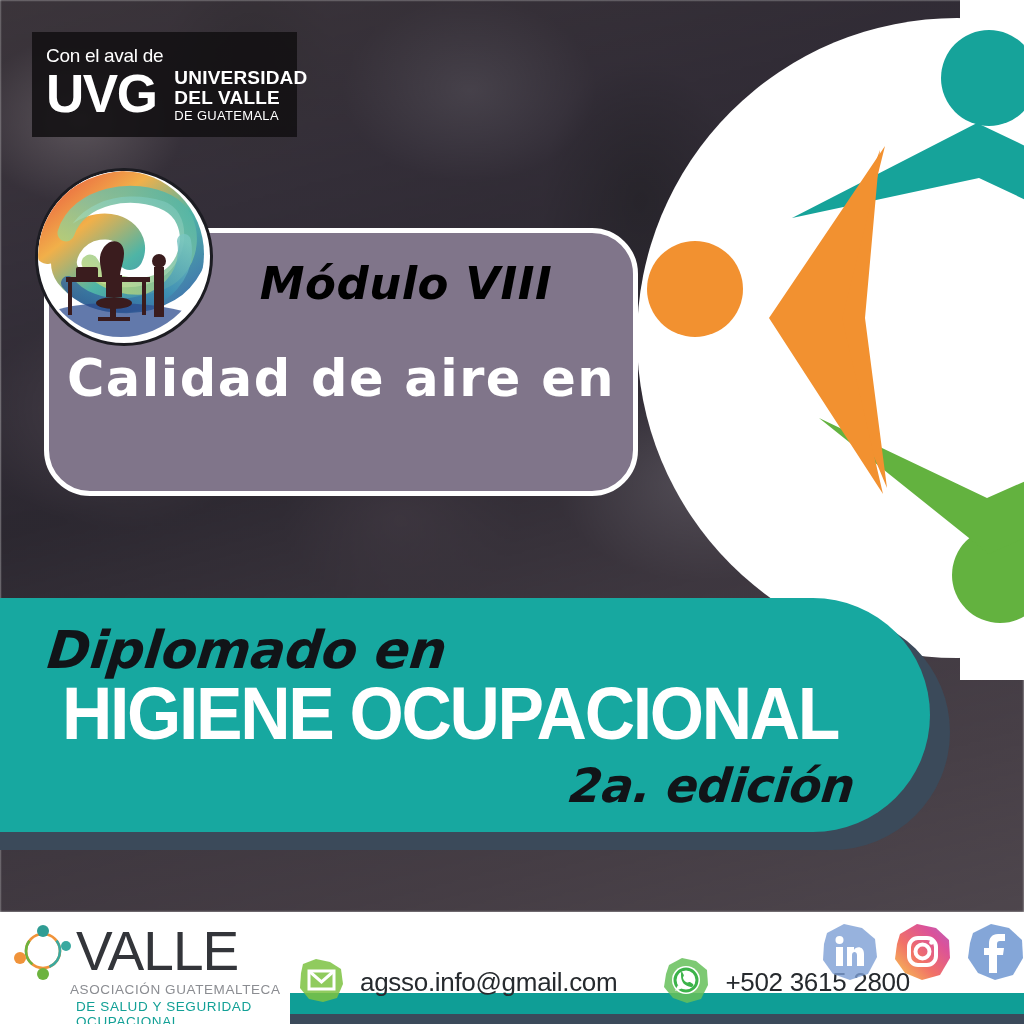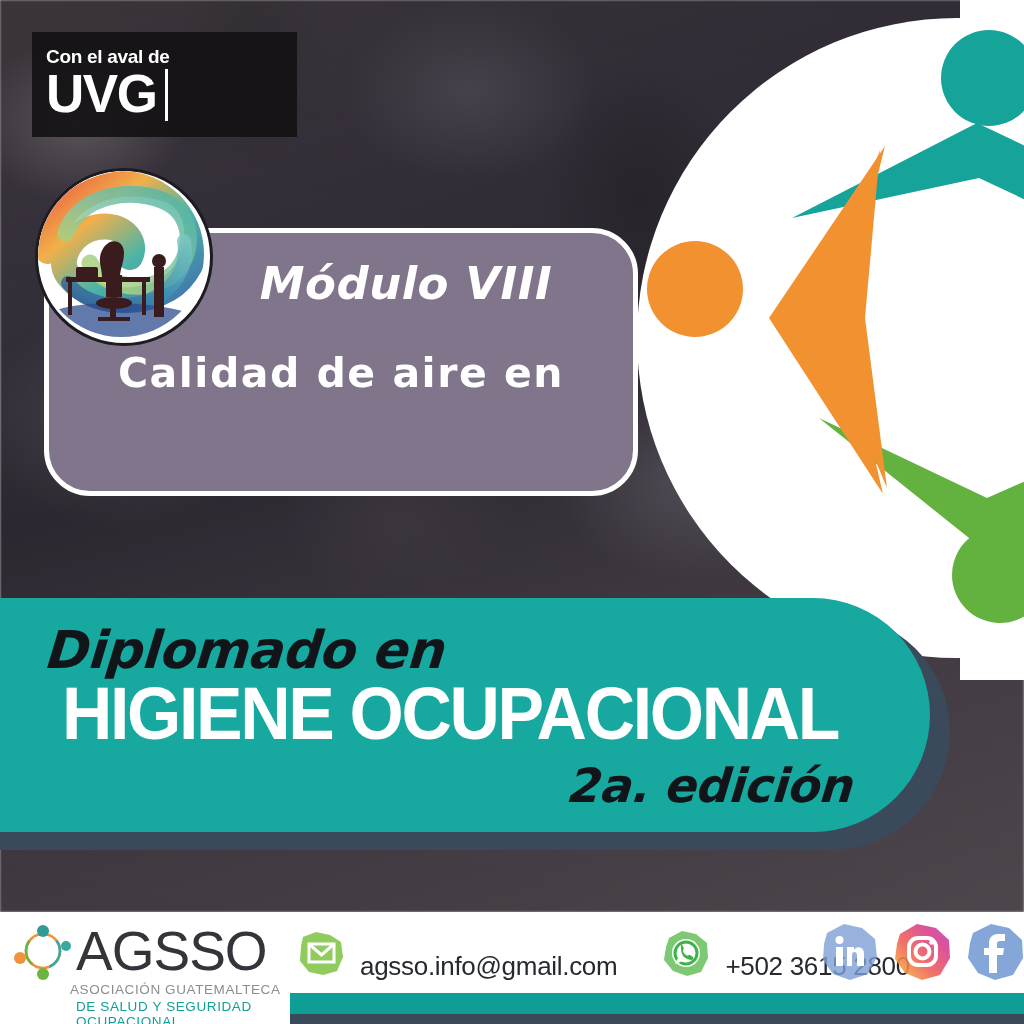--- a/index.html
+++ b/index.html
@@ -45,21 +45,21 @@
   .emblem svg{position:absolute;left:0;top:0;}
 
   
   .uvg{
     position:absolute;left:32px;top:32px;width:265px;height:105px;
     background:rgba(18,16,18,.88);
     display:flex;flex-direction:column;justify-content:center;
     padding:4px 10px 6px 14px;box-sizing:border-box;
   }
   .uvg-top{
-    color:#fff;font-size:19px;font-weight:bold;letter-spacing:-.3px;line-height:1;
+    color:#fff;font-size:19px;font-weight:normal;letter-spacing:-.3px;line-height:1;
     margin-bottom:3px;
   }
   .uvg-row{display:flex;align-items:center;}
   .uvg-mark{
     color:#fff;font-size:53px;font-weight:bold;line-height:.92;letter-spacing:-1.5px;
     padding-right:9px;
   }
   .uvg-divider{width:3px;height:52px;background:#fff;margin-right:9px;}
   .uvg-name{display:flex;flex-direction:column;color:#fff;line-height:1;}
   .uvg-n1{font-size:19px;font-weight:bold;letter-spacing:.2px;}
@@ -75,27 +75,27 @@
 
   
   .module-box{
     position:absolute;left:44px;top:228px;width:594px;height:268px;
     background:#80758a;border:5px solid #ffffff;border-radius:46px;
     box-sizing:border-box;z-index:4;
   }
   .module-num{
     position:absolute;left:0;top:24px;width:100%;
     text-align:center;padding-left:130px;box-sizing:border-box;
-    color:#ffffff;font-size:45px;font-weight:bold;font-style:italic;
+    color:#000000;font-size:45px;font-weight:bold;font-style:italic;
     letter-spacing:.5px;font-family:"DejaVu Sans", sans-serif;
   }
   .module-title{
     position:absolute;left:0;top:115px;width:100%;
     text-align:center;color:#ffffff;
-    font-size:41px;font-weight:bold;line-height:1.22;
+    font-size:51px;font-weight:bold;line-height:1.22;
     letter-spacing:1.5px;font-family:"DejaVu Sans", sans-serif;
   }
 
   
   .banner-shadow{
     position:absolute;left:-20px;top:614px;width:970px;height:236px;
     background:#3b4a5a;border-radius:0 118px 118px 0;z-index:3;
   }
   .banner{
     position:absolute;left:-20px;top:598px;width:950px;height:234px;
@@ -136,21 +136,21 @@
   }
   .agsso-sub1{
     color:#8b8d92;font-size:13.5px;letter-spacing:.6px;margin-left:56px;margin-top:2px;
     font-family:"Liberation Sans", sans-serif;
   }
   .agsso-sub2{
     color:#12a096;font-size:13.5px;letter-spacing:.6px;margin-left:62px;margin-top:2px;
     font-family:"Liberation Sans", sans-serif;
   }
 
-  .contact{position:absolute;left:296px;top:928px;display:flex;align-items:flex-end;z-index:8;}
+  .contact{position:absolute;left:296px;top:955px;display:flex;align-items:center;z-index:8;}
   .contact-text{
     color:#262a2e;font-size:26px;letter-spacing:-.3px;margin-left:14px;
     font-family:"Liberation Sans", sans-serif;white-space:nowrap;
   }
   .gap{width:44px;}
   .socials{position:absolute;left:818px;top:920px;display:flex;align-items:center;gap:10px;z-index:8;}
 </style>
 </head>
 <body>
 
@@ -172,20 +172,25 @@
       <path d="M243 132 L180 302 L250 470 L228 300 Z" fill="#f29130"></path>
       <path d="M248 128 L132 300 L246 476 L205 300 Z" fill="#f29130"></path>
     </svg>
   </div>
 
   <div class="uvg">
     <div class="uvg-top">Con el aval de</div>
     <div class="uvg-row">
       <div class="uvg-mark">UVG</div>
       <div class="uvg-divider"></div>
+      <div class="uvg-name">
+        <span class="uvg-n1">UNIVERSIDAD</span>
+        <span class="uvg-n2">DEL VALLE</span>
+        <span class="uvg-n3">DE GUATEMALA</span>
+      </div>
     </div>
   </div>
 
   <div class="module-box">
     <div class="module-num">Módulo VIII</div>
     <div class="module-title">
       <div>Calidad de aire en</div>
     </div>
   </div>
 
@@ -251,21 +256,21 @@
     <div class="agsso-row">
       <svg width="58" height="58" viewBox="0 0 58 58">
         <circle cx="29" cy="29" r="17" fill="none" stroke="#f0933a" stroke-width="2.6"></circle>
         <circle cx="29" cy="29" r="17" fill="none" stroke="#3aa9a0" stroke-width="2.6" stroke-dasharray="32 75" stroke-dashoffset="12"></circle>
         <circle cx="29" cy="29" r="17" fill="none" stroke="#6cb33f" stroke-width="2.6" stroke-dasharray="26 81" stroke-dashoffset="-38"></circle>
         <circle cx="29" cy="9" r="6" fill="#2f9c93"></circle>
         <circle cx="6" cy="36" r="6" fill="#f0933a"></circle>
         <circle cx="29" cy="52" r="6" fill="#6cb33f"></circle>
         <circle cx="52" cy="24" r="5" fill="#3aa9a0"></circle>
       </svg>
-      <div class="agsso-word">AGSSO</div>
+      <div class="agsso-word">VALLE</div>
     </div>
     <div class="agsso-sub1">ASOCIACIÓN GUATEMALTECA</div>
     <div class="agsso-sub2">DE SALUD Y SEGURIDAD OCUPACIONAL</div>
   </div>
 
   <div class="contact">
     <span>
       <svg width="50" height="50" viewBox="0 0 50 50">
         <path d="M7 9 L20 4 L34 7 L45 14 L47 29 L41 43 L27 47 L13 44 L4 33 L5 18 Z" fill="#7cc242" opacity=".85"></path>
         <rect x="13" y="16" width="25" height="18" fill="none" stroke="#ffffff" stroke-width="3"></rect>

